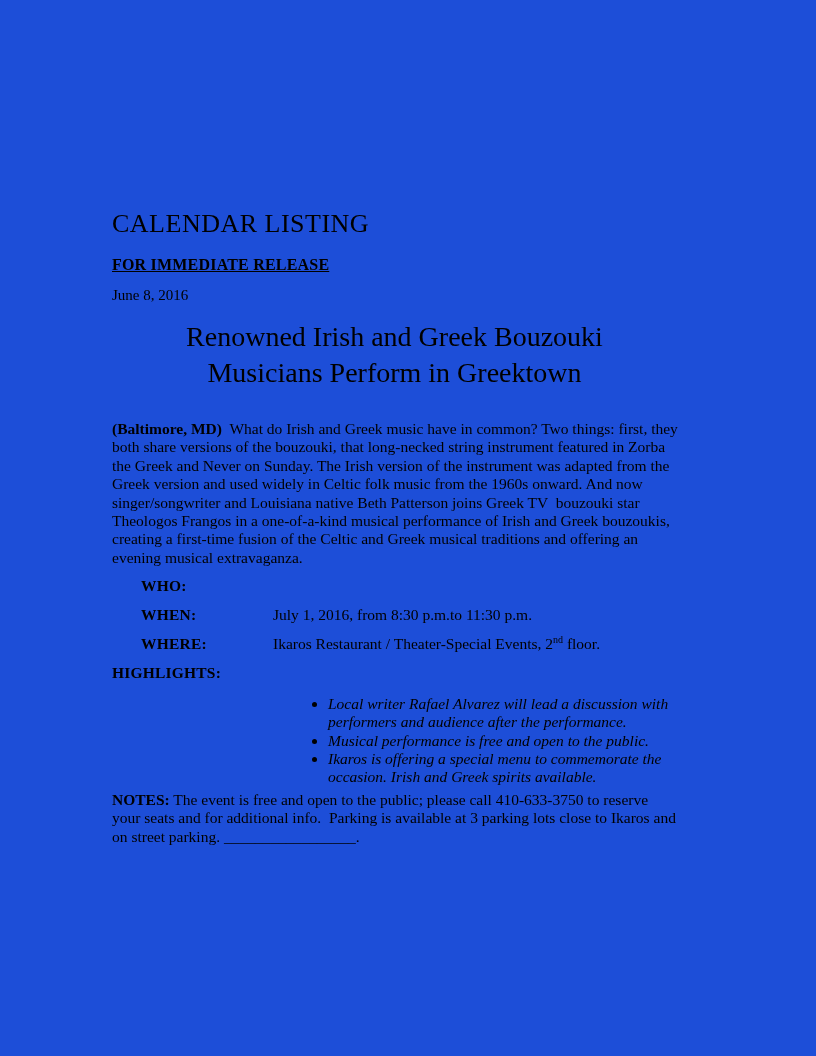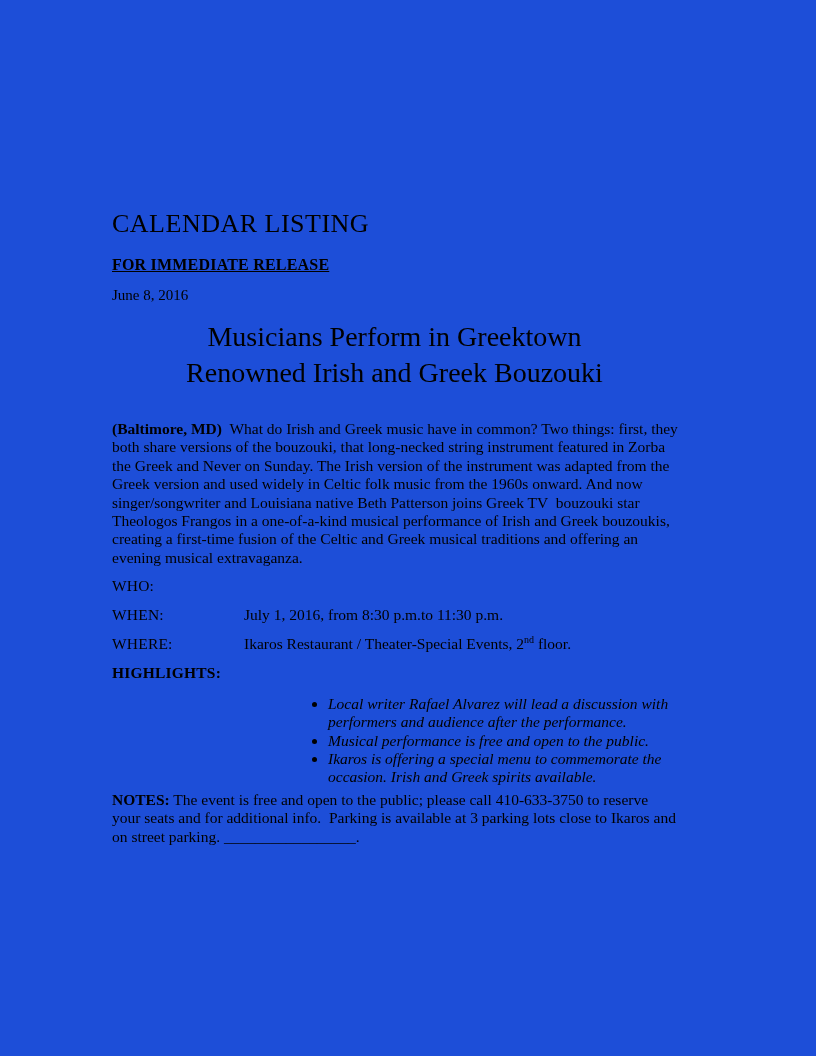--- a/index.html
+++ b/index.html
@@ -54,22 +54,23 @@
   .fact-row {
     display: flex;
     margin-bottom: 10.5px;
     font-size: 15.5px;
     line-height: 18.4px;
     width: 567px;
   }
   .fact-label {
     width: 132px;
     flex: 0 0 132px;
-    font-weight: normal;
+    font-weight: bold;
     letter-spacing: 0.2px;
+    margin-left: 29px;
   }
   .fact-value { flex: 1; }
   sup.ord { font-size: 10px; vertical-align: super; line-height: 0; }
   .highlights-label {
     margin-top: 4px;
     font-size: 15.5px;
     font-weight: bold;
     letter-spacing: 0.2px;
   }
   ul.bullets {
@@ -95,22 +96,22 @@
 
 <div class="page">
 
   <div class="kicker">CALENDAR LISTING</div>
 
   <div class="release">FOR IMMEDIATE RELEASE</div>
 
   <div class="date-line">June 8, 2016</div>
 
   <div class="headline">
+    <div>Renowned Irish and Greek Bouzouki</div>
     <div>Musicians Perform in Greektown</div>
-    <div>Renowned Irish and Greek Bouzouki</div>
   </div>
 
   <div class="body-para"><span class="lead">(Baltimore, MD)</span><span>  What do Irish and Greek music have in common? Two things: first, they both share versions of the bouzouki, that long-necked string instrument featured in Zorba the Greek and Never on Sunday. The Irish version of the instrument was adapted from the Greek version and used widely in Celtic folk music from the 1960s onward. And now singer/songwriter and Louisiana native Beth Patterson joins Greek TV  bouzouki star Theologos Frangos in a one-of-a-kind musical performance of Irish and Greek bouzoukis, creating a first-time fusion of the Celtic and Greek musical traditions and offering an evening musical extravaganza.</span></div>
 
   <div class="facts">
 
     <div class="fact-row">
       <span class="fact-label">WHO:</span>
     </div>
 

